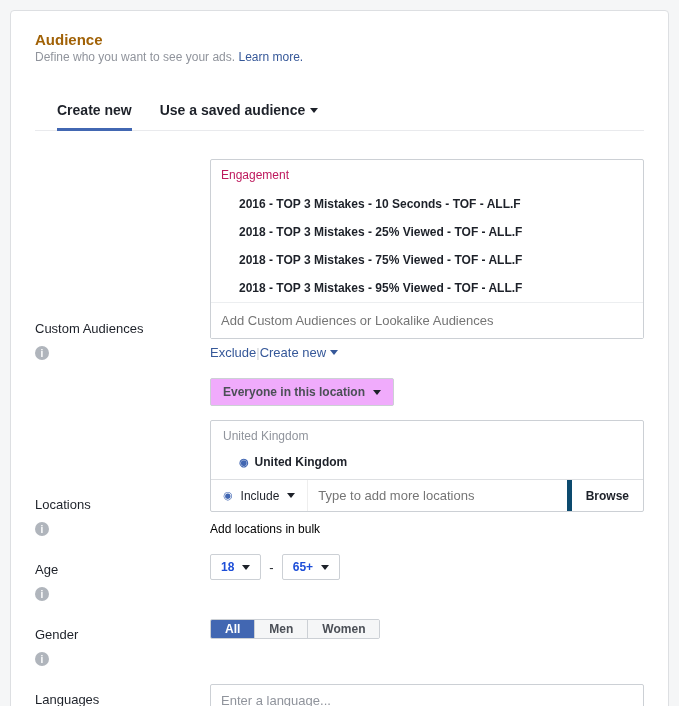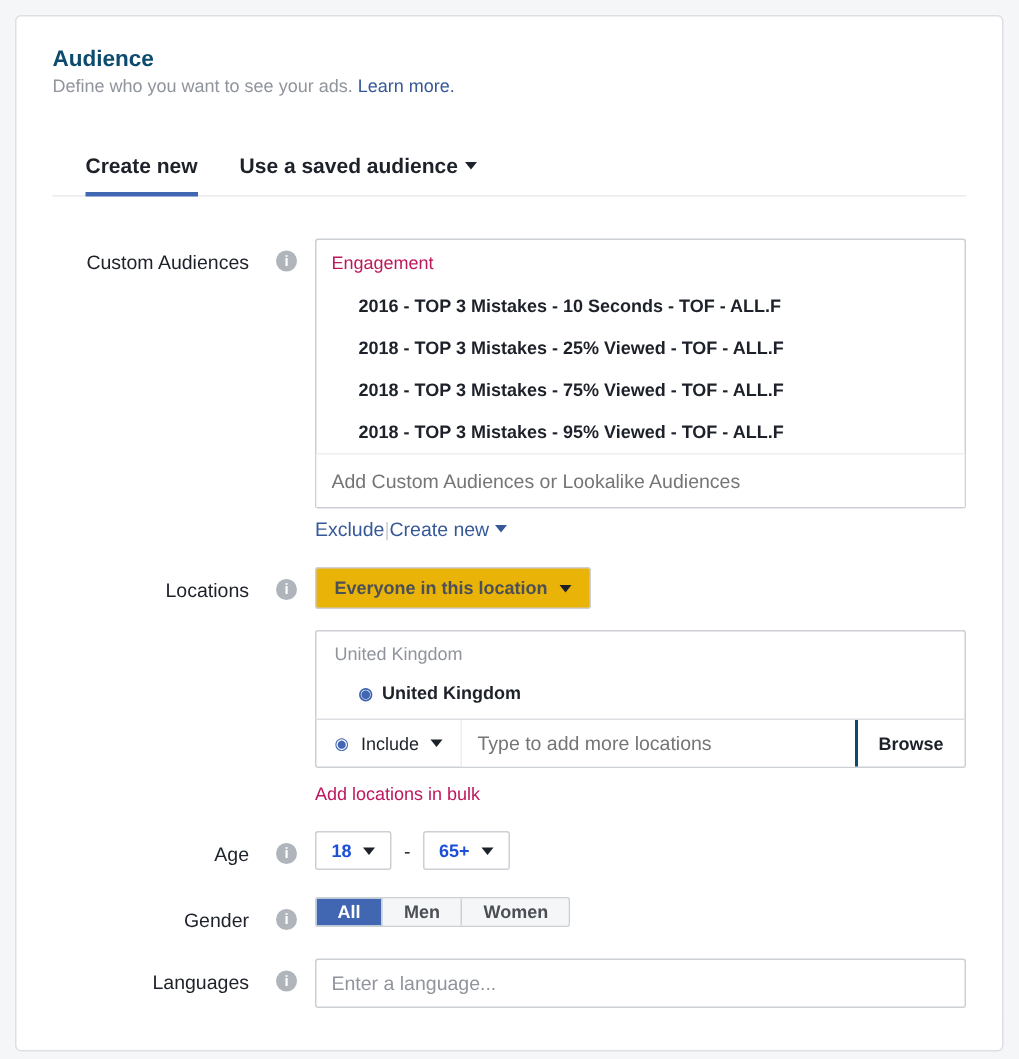--- a/index.html
+++ b/index.html
@@ -13,21 +13,21 @@
   .card {
     background: #fff;
     border: 1px solid #dddfe2;
     border-radius: 4px;
     width: 659px;
     padding: 20px 24px 24px 24px;
   }
   .card-title {
     font-size: 15px;
     font-weight: bold;
-    color: #0c4a6e;
+    color: #a16207;
     margin-bottom: 2px;
   }
   .card-subtitle {
     font-size: 12px;
     color: #90949c;
     margin-bottom: 28px;
   }
   .card-subtitle a { color: #365899; text-decoration: none; cursor: pointer; }
   .tabs {
     display: flex;
@@ -61,21 +61,22 @@
   .label-col {
     width: 175px;
     text-align: right;
     padding-right: 12px;
     padding-top: 6px;
     font-size: 13px;
     color: #1d2129;
     display: flex;
     align-items: flex-start;
     justify-content: flex-end;
-    gap: 18px;
+    gap: 8px;
+    flex-direction: column;
   }
   .label-col .lbl-text { padding-top: 2px; }
   .info-icon {
     width: 14px; height: 14px;
     border-radius: 50%;
     background: #b0b5bc;
     color: #fff;
     font-size: 10px;
     font-weight: bold;
     display: inline-flex;
@@ -124,21 +125,21 @@
     border-right: 4px solid transparent;
     border-top: 5px solid currentColor;
     display: inline-block;
   }
   .caret-down.dark { border-top-color: #1d2129; }
   .caret-down.blue { border-top-color: #365899; }
   .btn-sel {
     display: inline-flex;
     align-items: center;
     gap: 8px;
-    background: #eab308;
+    background: #f0abfc;
     border: 1px solid #ccd0d5;
     border-radius: 2px;
     padding: 6px 12px;
     font-size: 12px;
     font-weight: bold;
     color: #4b4f56;
     cursor: pointer;
   }
   .loc-box {
     border: 1px solid #ccd0d5;
@@ -181,32 +182,32 @@
   .loc-input {
     flex: 1;
     border: none;
     padding: 8px 10px;
     font-size: 13px;
     color: #90949c;
     outline: none;
   }
   .browse {
     padding: 8px 14px;
-    border-left: 2px solid #0c4a6e;
+    border-left: 5px solid #0c4a6e;
     font-size: 12px;
     font-weight: bold;
     color: #1d2129;
     display: flex;
     align-items: center;
     cursor: pointer;
   }
   .bulk-link {
     margin-top: 10px;
     font-size: 12px;
-    color: #be185d;
+    color: #000000;
     cursor: pointer;
   }
   .age-row {
     display: flex;
     align-items: center;
     gap: 8px;
   }
   .select-small {
     display: inline-flex;
     align-items: center;

